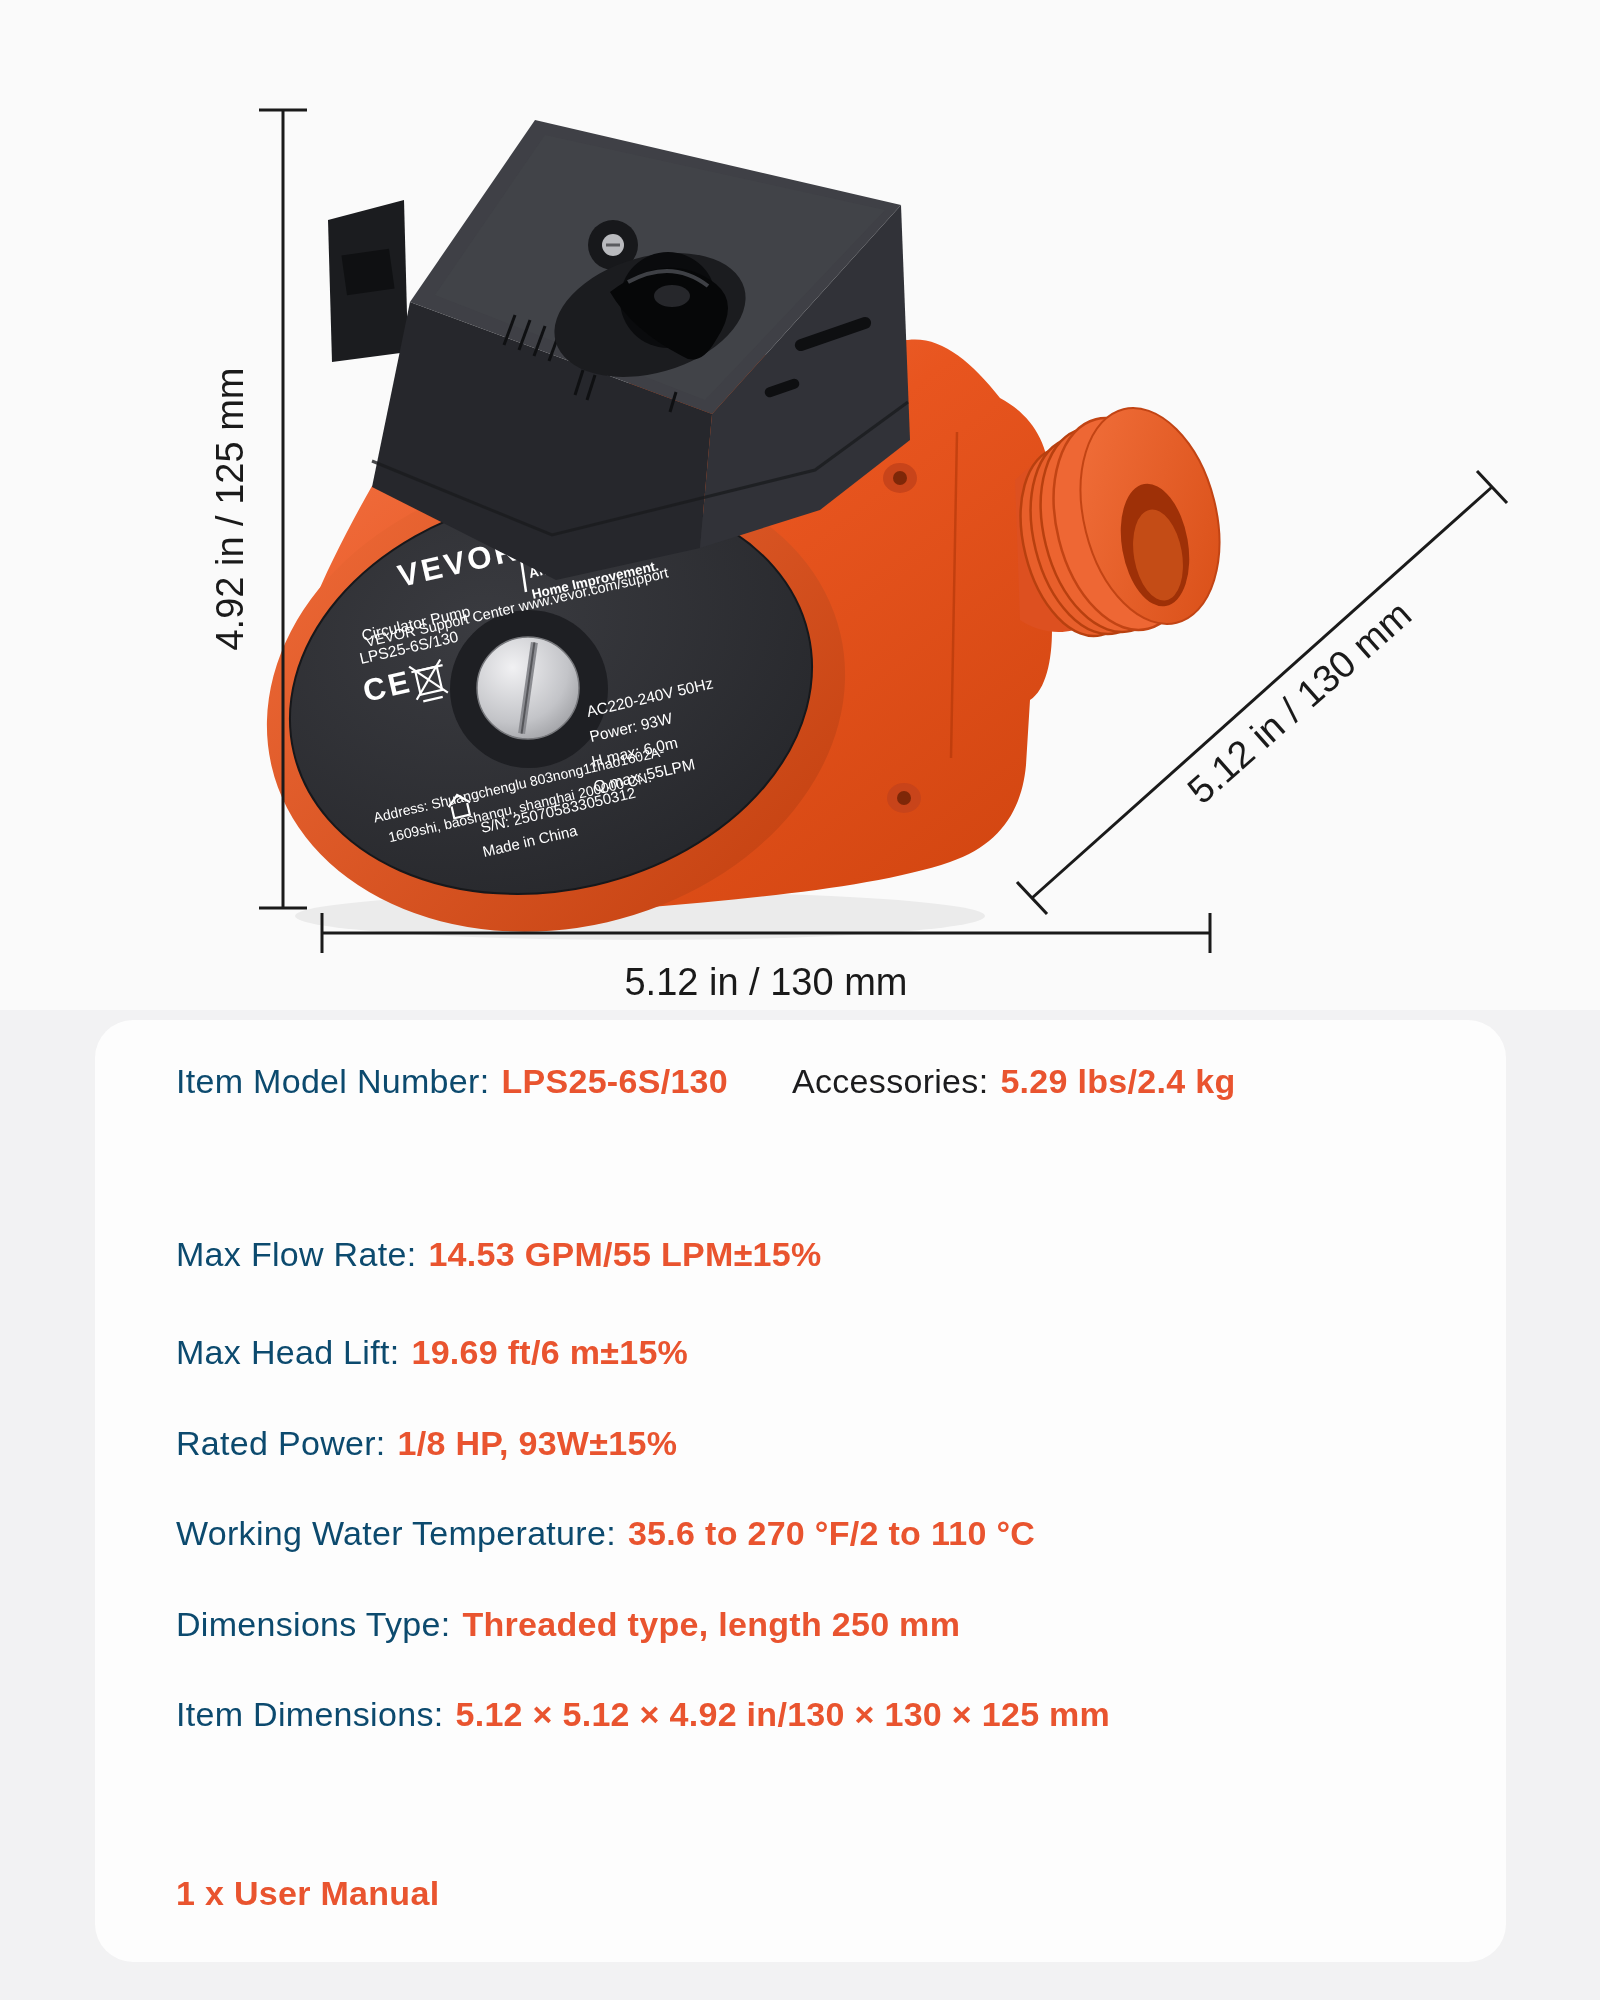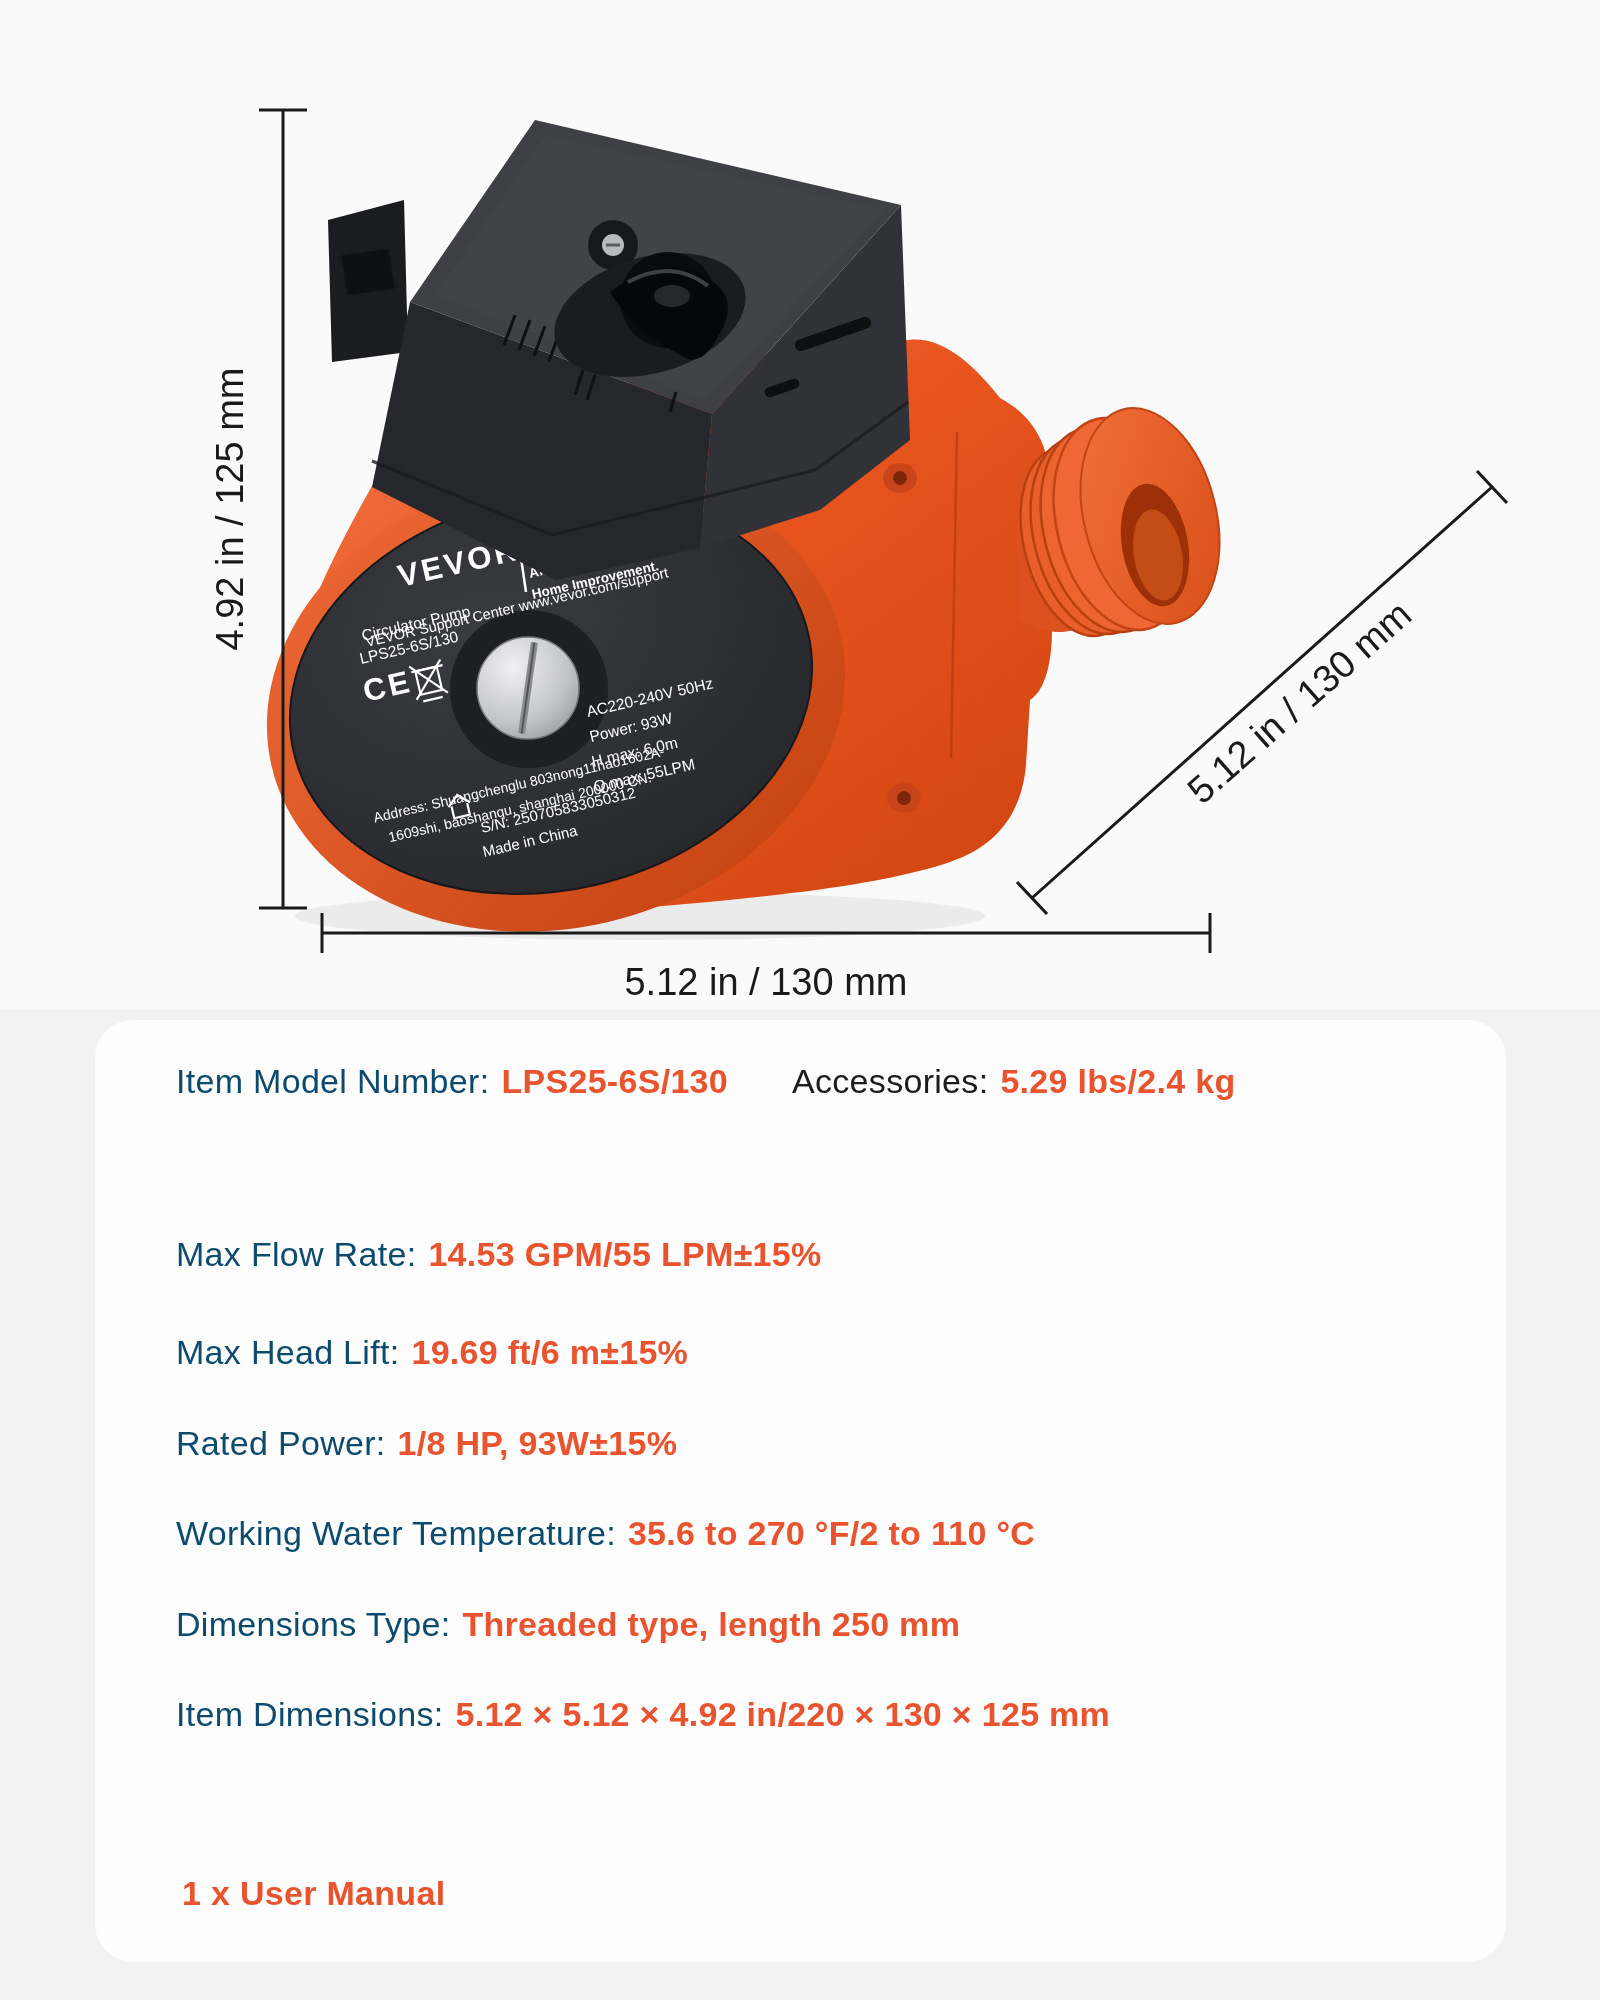--- a/index.html
+++ b/index.html
@@ -10,21 +10,21 @@
   .photo-svg{position:absolute;left:0;top:0;}
   svg{font-family:"Liberation Sans", sans-serif;}
 
   .spec-panel{position:absolute;left:95px;top:1020px;width:1411px;height:942px;
               background:#FDFDFD;border-radius:38px;}
   .spec-row{position:absolute;left:81px;height:48px;line-height:48px;
             font-size:34px;letter-spacing:.3px;color:#1C1C1E;white-space:nowrap;}
   .spec-row .lbl{font-weight:400;color:#0c4a6e;}
   .spec-row .val{font-weight:700;color:#E9542F;margin-left:12px;}
   .spec-row .lbl2{font-weight:400;color:#1C1C1E;margin-left:64px;}
-  .spec-row.no-label .val{margin-left:6px;}
+  .spec-row.no-label .val{margin-left:0;}
   .r0{top:37px}.r1{top:127px}.r2{top:210px}.r3{top:308px}.r4{top:399px}
   .r5{top:489px}.r6{top:580px}.r7{top:670px}.r8{top:764px}.r9{top:849px}
 </style>
 </head>
 <body>
 
 <div class="canvas">
   <div class="bg-top"></div>
   <div class="bg-bottom"></div>
 
@@ -203,19 +203,19 @@
     <div class="spec-row r4">
       <span class="lbl">Rated Power:</span><span class="val">1/8 HP, 93W±15%</span>
     </div>
     <div class="spec-row r5">
       <span class="lbl">Working Water Temperature:</span><span class="val">35.6 to 270 °F/2 to 110 °C</span>
     </div>
     <div class="spec-row r6">
       <span class="lbl">Dimensions Type:</span><span class="val">Threaded type, length 250 mm</span>
     </div>
     <div class="spec-row r7">
-      <span class="lbl">Item Dimensions:</span><span class="val">5.12 × 5.12 × 4.92 in/220 × 130 × 125 mm</span>
+      <span class="lbl">Item Dimensions:</span><span class="val">5.12 × 5.12 × 4.92 in/130 × 130 × 125 mm</span>
     </div>
     <div class="spec-row r9 no-label">
       <span class="val">1 x User Manual</span>
     </div>
   </div>
 </div>
 
 </body></html>

